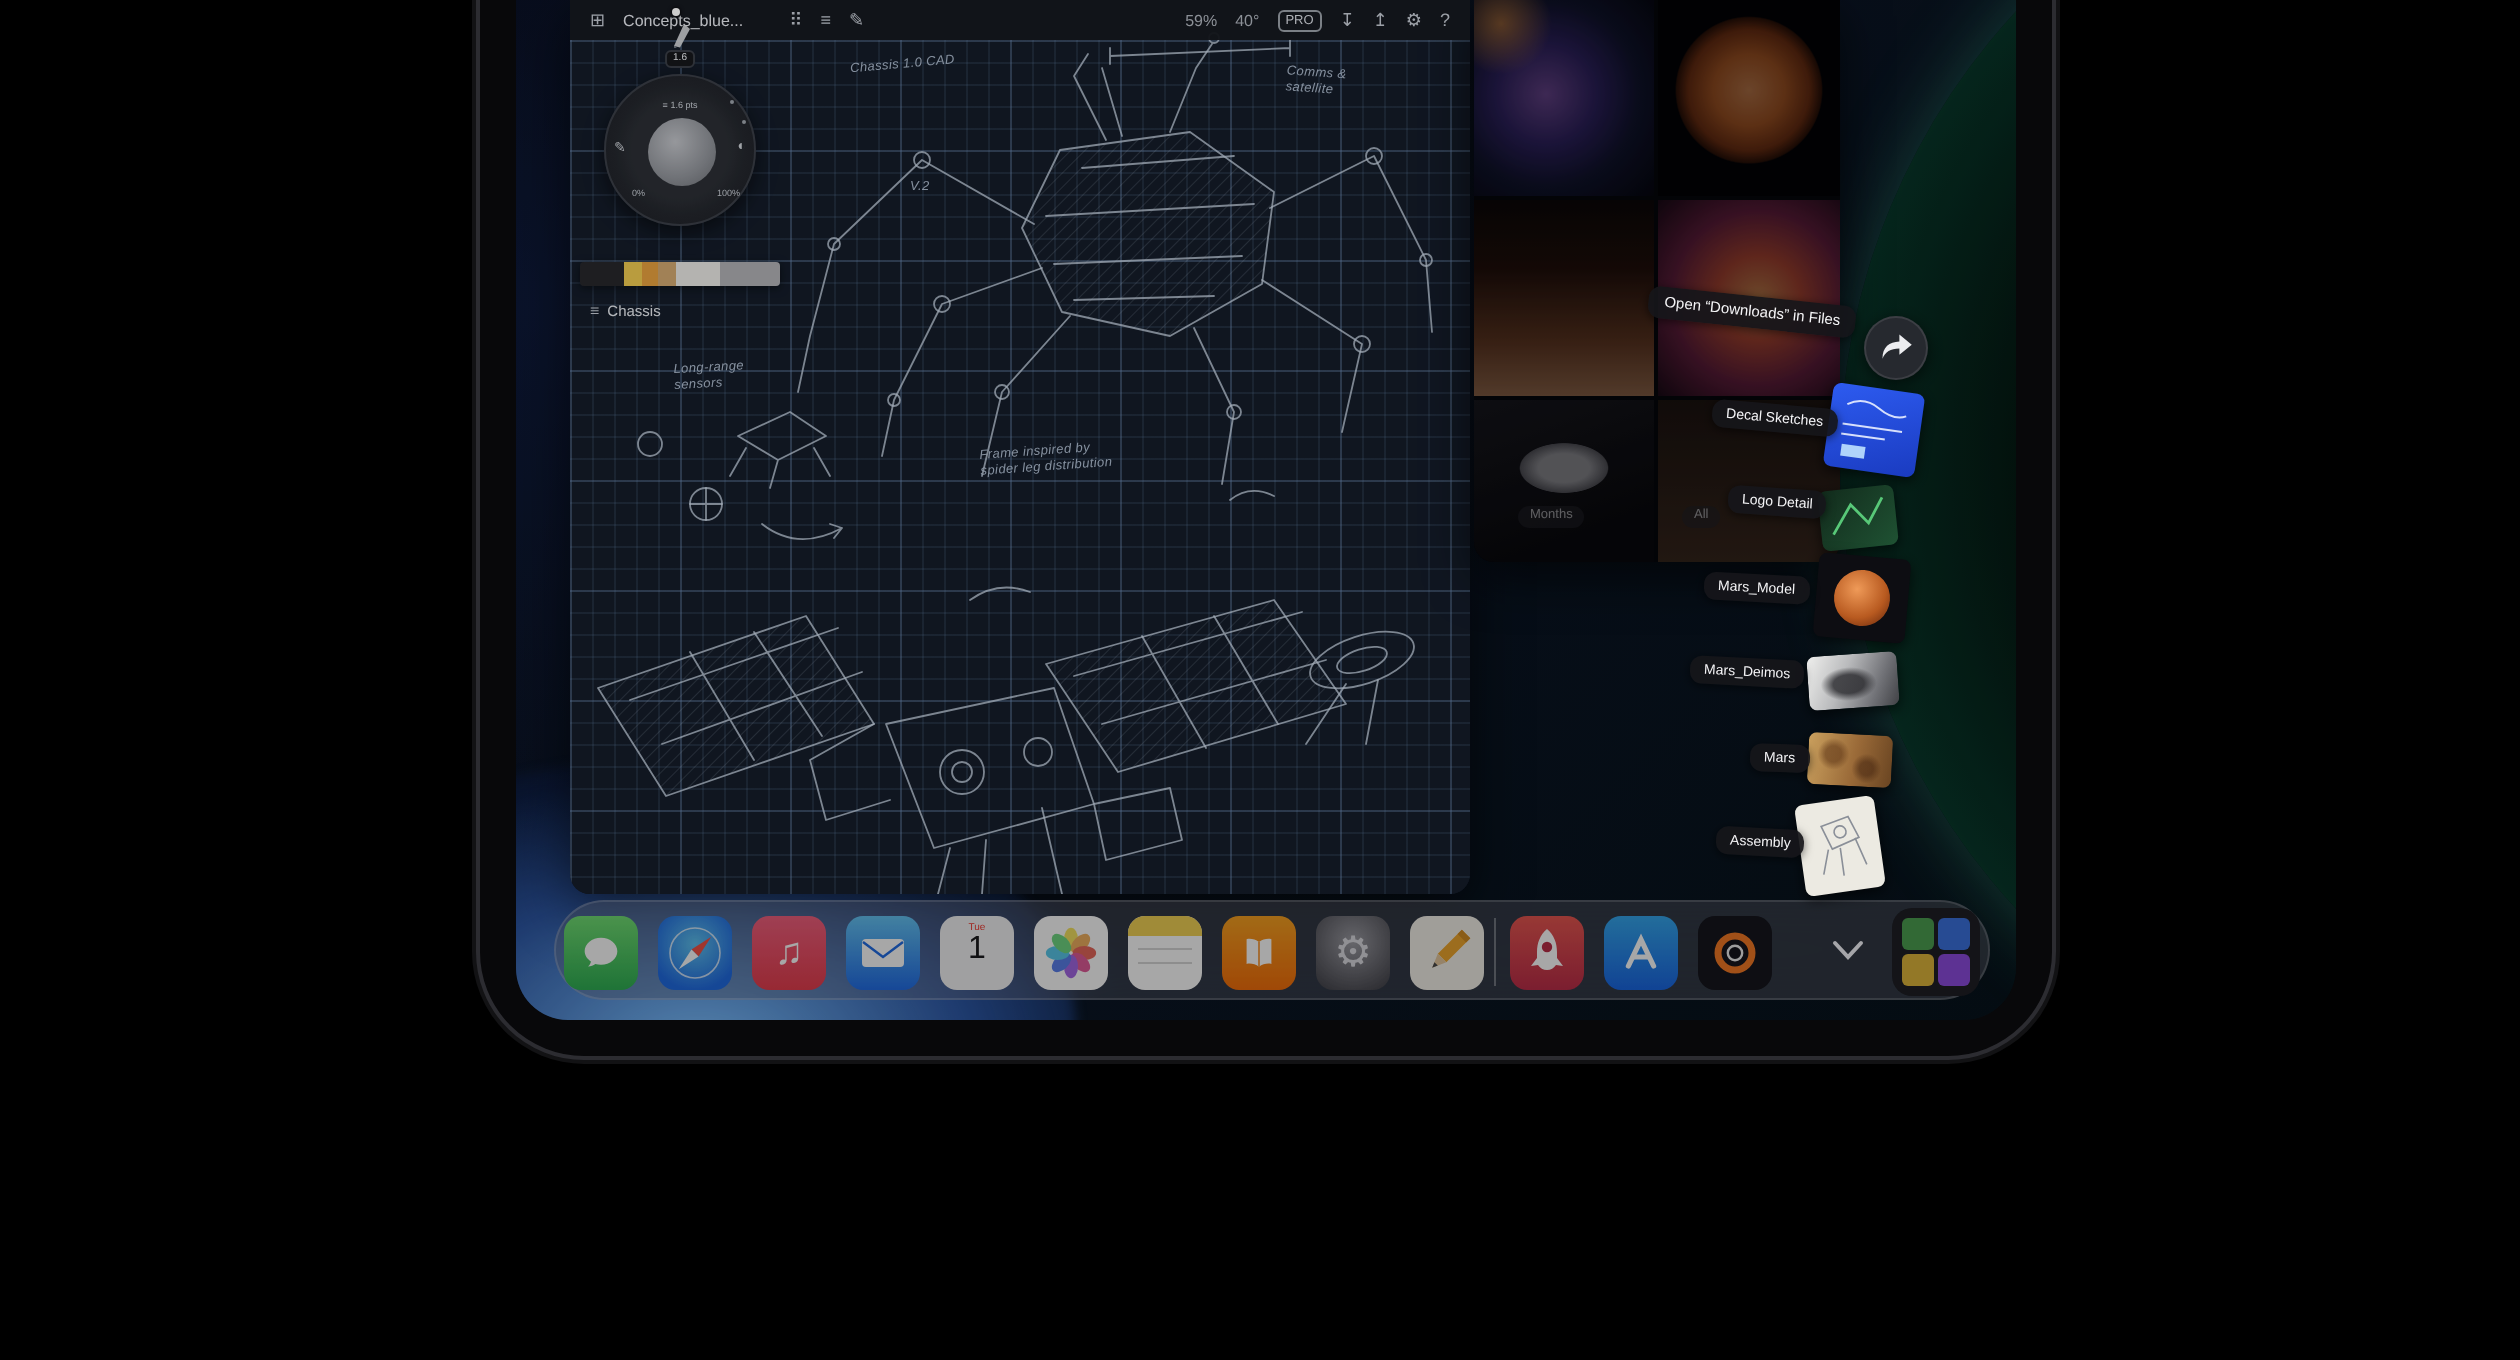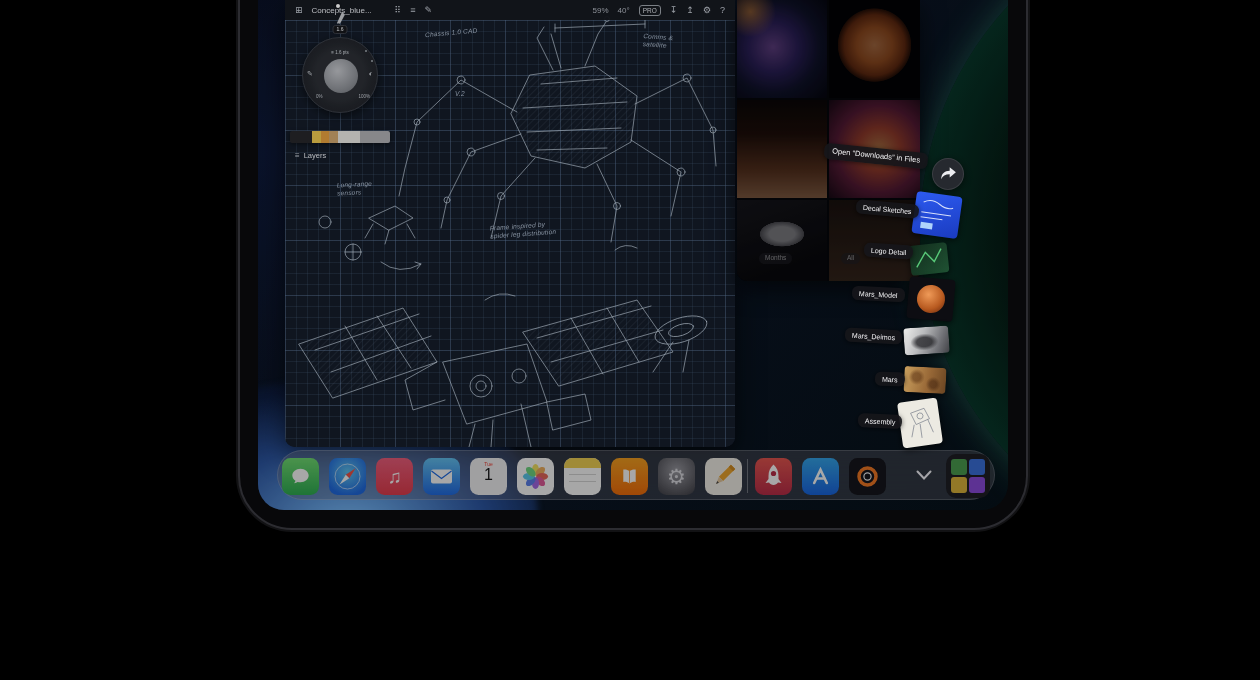--- a/index.html
+++ b/index.html
@@ -217,21 +217,21 @@
         <div class="cs" style="width:9px;background:#e8c44e"></div>
         <div class="cs" style="width:8px;background:#de9a3c"></div>
         <div class="cs" style="width:9px;background:#caa26c"></div>
         <div class="cs" style="width:22px;background:#e2e0dc"></div>
         <div class="cs" style="width:30px;background:#a9a9ad"></div>
       </div>
       <div class="cb-marker"></div>
 
       <div class="layers-hd">
         <span class="tb-icon" style="font-size:8px">≡</span>
-        <span>Layers</span>
+        <span>Chassis</span>
       </div>
     </div>
 
     <div class="photos-block">
       <div class="ph ph-neb-blue"></div>
       <div class="ph ph-mars"></div>
       <div class="ph ph-desert"></div>
       <div class="ph ph-neb-orange"></div>
       <div class="ph ph-probe"></div>
       <div class="ph ph-tan"></div>

